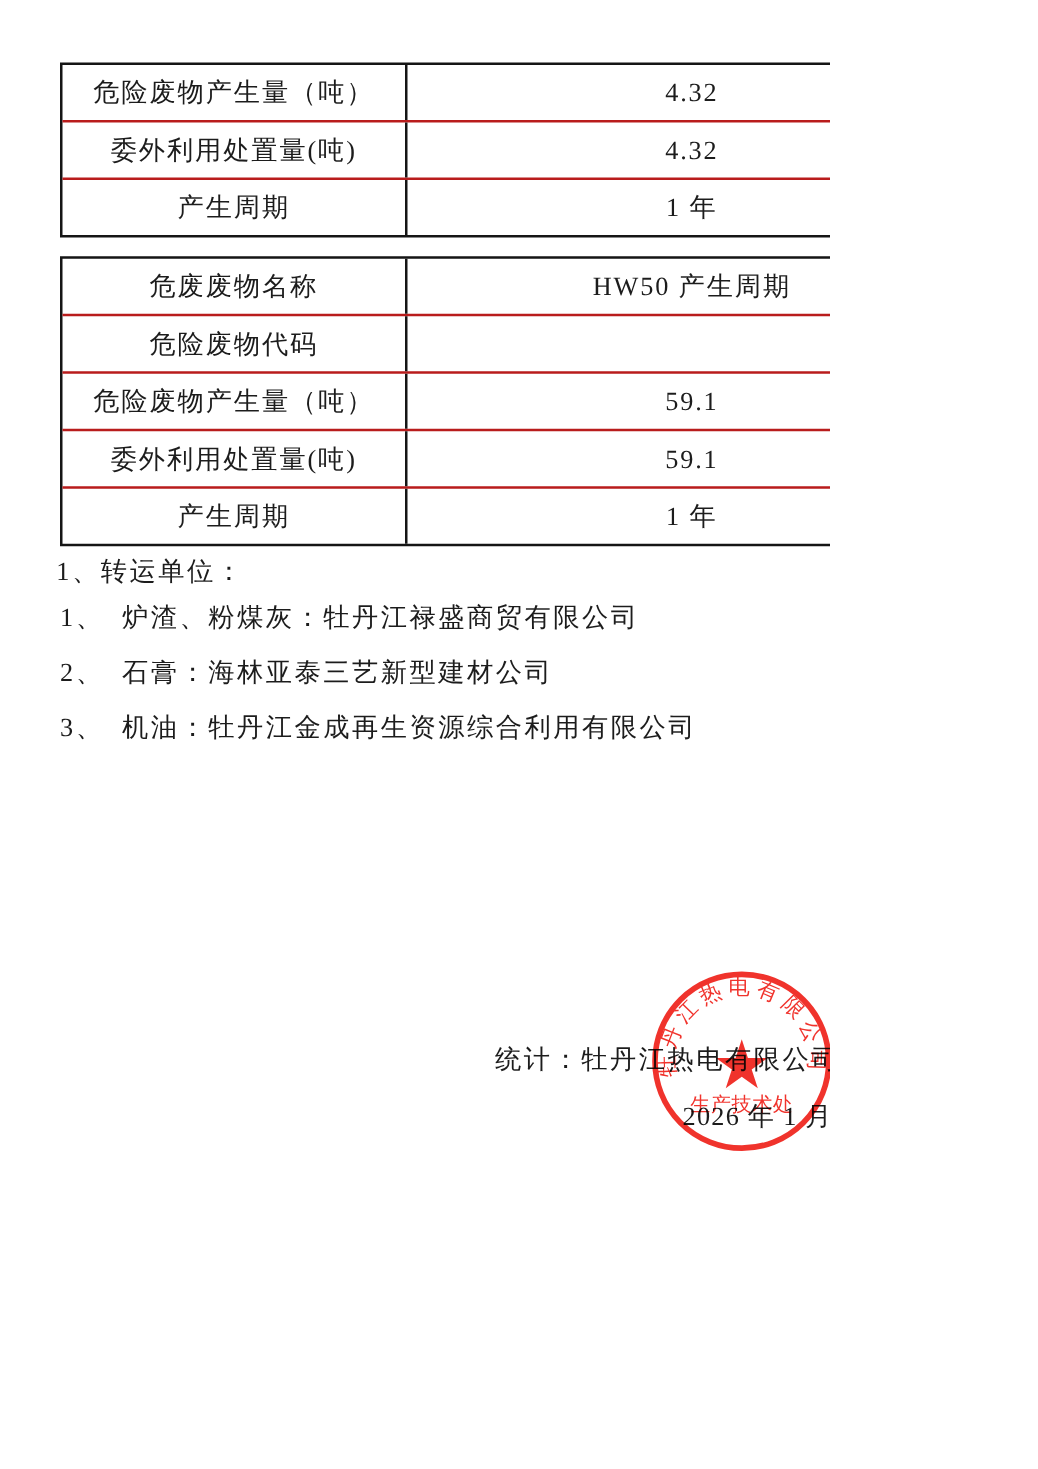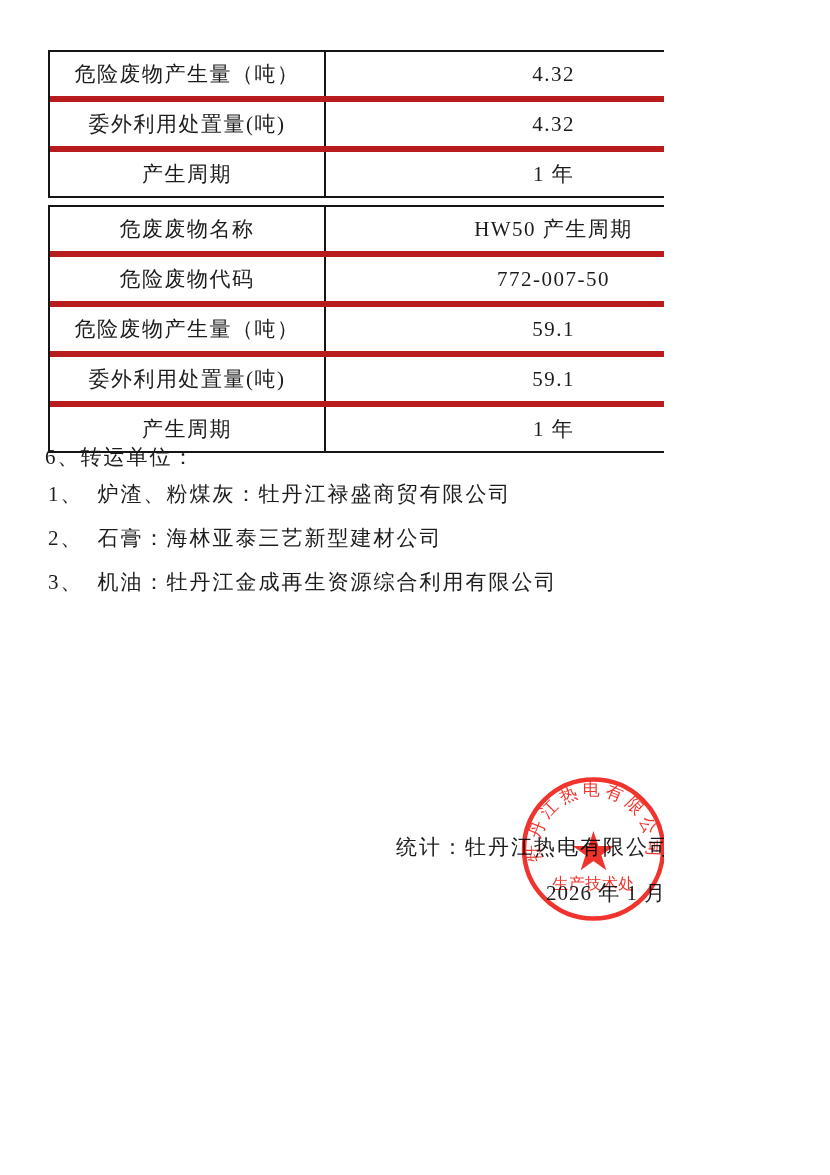--- a/index.html
+++ b/index.html
@@ -6,21 +6,21 @@
   .page {
     position:relative; width:664px; height:1175px; background:#ffffff;
     font-family:"Liberation Serif","DejaVu Serif",serif; color:#1c1c1c;
     overflow:hidden;
     text-decoration:underline;
   }
 
   
   .doc-table { position:absolute; left:48px; width:731px; border:2px solid #151515; }
   .doc-table .t-row { display:grid; grid-template-columns:276px 1fr; height:44px; }
-  .doc-table .t-row + .t-row { border-top:6px solid #b91c1c; }
+  .doc-table .t-row + .t-row { border-top:2px solid #b91c1c; }
   .doc-table .cell {
     display:flex; align-items:center; justify-content:center;
     font-size:21px; letter-spacing:1.5px; white-space:nowrap;
   }
   .doc-table .cell.label { border-right:2px solid #151515; }
   #table1 { top:50px; }
   #table2 { top:205px; }
 
   
   .text-line { position:absolute; font-size:21px; letter-spacing:2px; white-space:nowrap; }
@@ -63,37 +63,36 @@
     </div>
   </div>
 
   <div class="doc-table" id="table2">
     <div class="t-row">
       <div class="cell label">危废废物名称</div>
       <div class="cell value">HW50 产生周期</div>
     </div>
     <div class="t-row">
       <div class="cell label">危险废物代码</div>
-      <div class="cell value">772-007-50</div>
     </div>
     <div class="t-row">
       <div class="cell label">危险废物产生量（吨）</div>
       <div class="cell value">59.1</div>
     </div>
     <div class="t-row">
       <div class="cell label">委外利用处置量(吨)</div>
       <div class="cell value">59.1</div>
     </div>
     <div class="t-row">
       <div class="cell label">产生周期</div>
       <div class="cell value">1 年</div>
     </div>
   </div>
 
-  <div class="text-line" id="transfer-heading">6、转运单位：</div>
+  <div class="text-line" id="transfer-heading">1、转运单位：</div>
 
   <div class="text-line transfer-item" id="transfer-item-0">
     <span class="item-num">1、</span><span class="item-text">炉渣、粉煤灰：牡丹江禄盛商贸有限公司</span>
   </div>
   <div class="text-line transfer-item" id="transfer-item-1">
     <span class="item-num">2、</span><span class="item-text">石膏：海林亚泰三艺新型建材公司</span>
   </div>
   <div class="text-line transfer-item" id="transfer-item-2">
     <span class="item-num">3、</span><span class="item-text">机油：牡丹江金成再生资源综合利用有限公司</span>
   </div>

